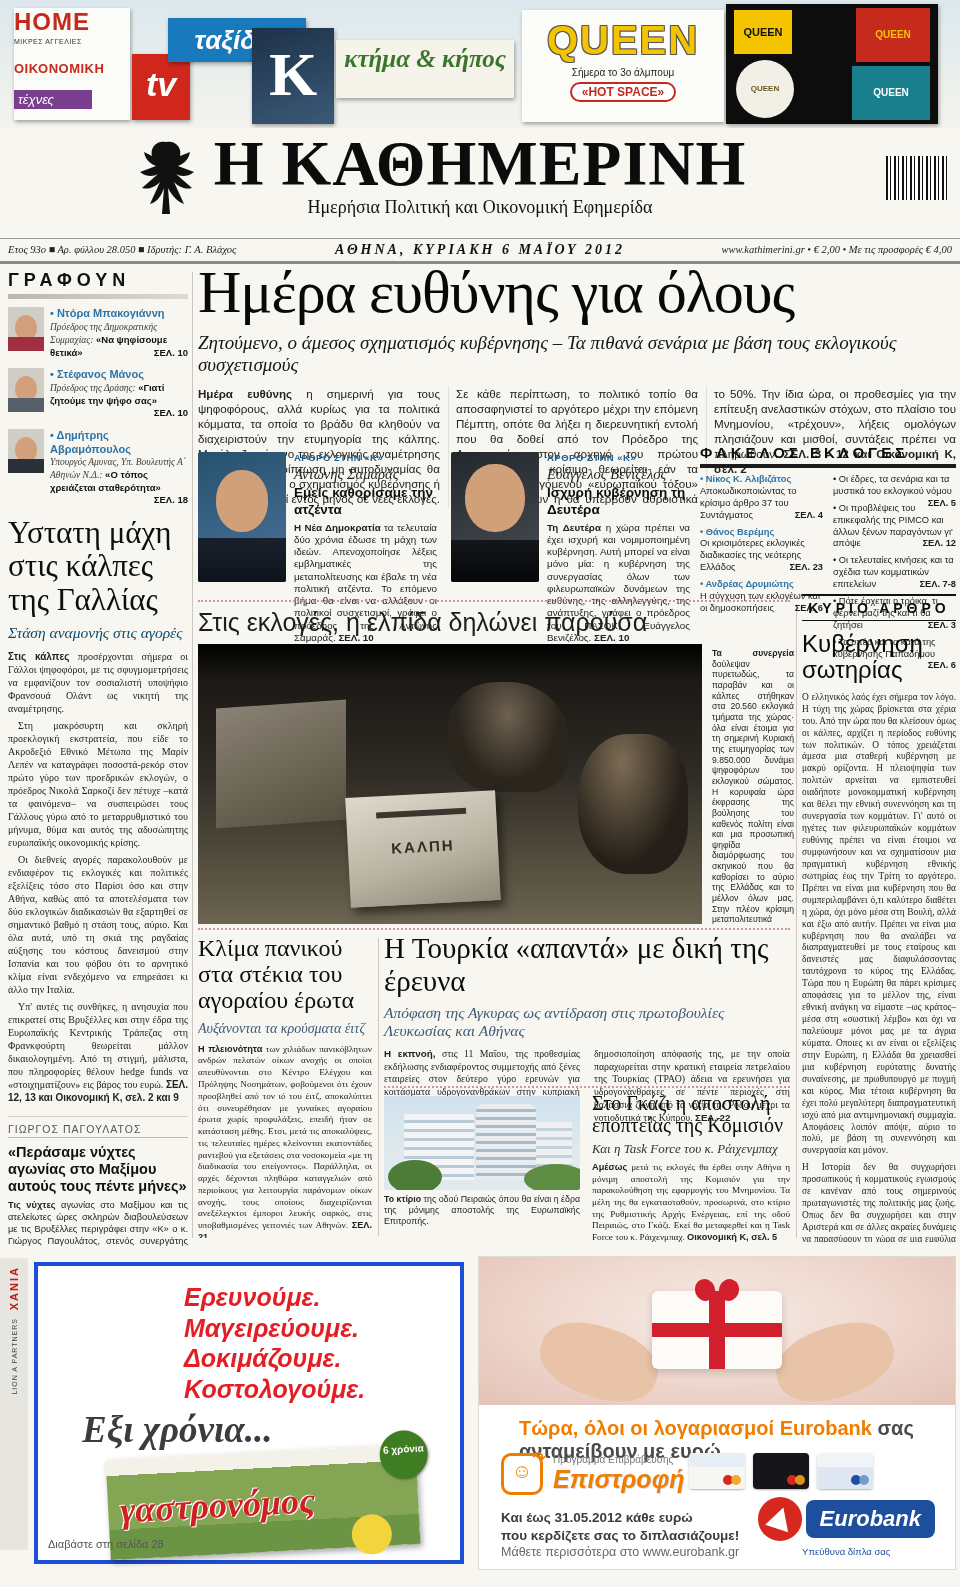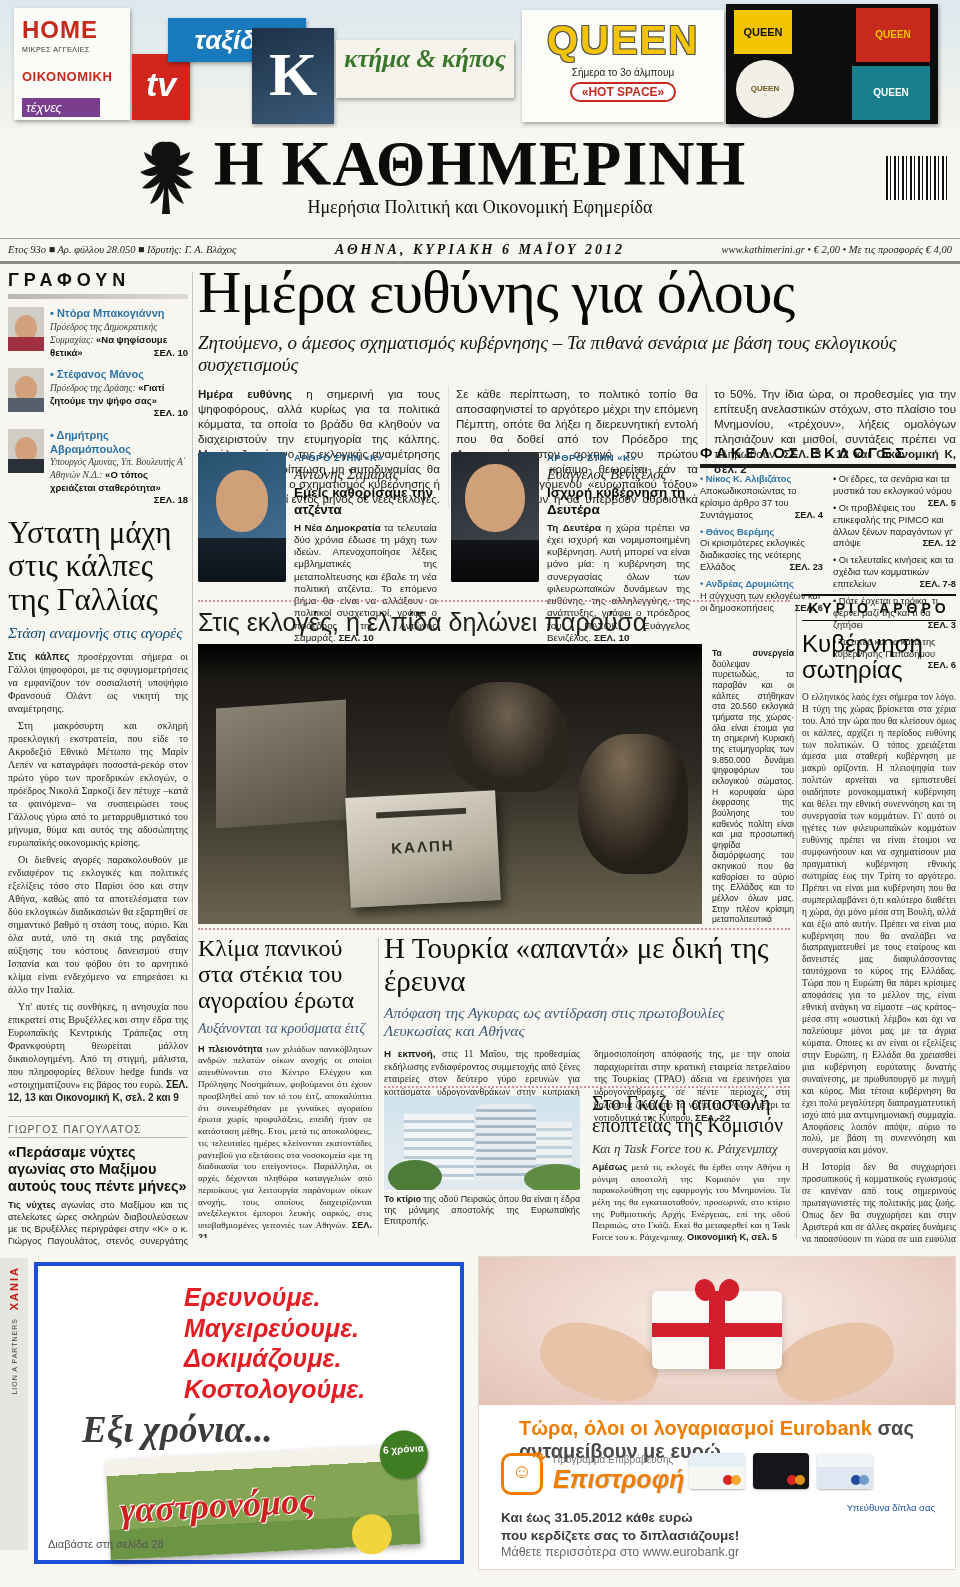--- a/index.html
+++ b/index.html
@@ -5,21 +5,21 @@
   html,body{margin:0;padding:0;background:#e7e6e2;}
   #page{position:relative;width:960px;height:1587px;background:#f7f6f1;margin:0 auto;
         font-family:"Liberation Sans","DejaVu Sans",sans-serif;color:#1c1c1c;overflow:hidden;
         box-shadow:0 0 8px rgba(0,0,0,.25);}
   .serif{font-family:"Liberation Serif","DejaVu Serif",serif;}
 
   
   .topstrip{position:absolute;left:0;top:0;width:960px;height:128px;
             background:linear-gradient(180deg,#dce8ee 0%,#edf0ec 70%,#f4f3ee 100%);overflow:hidden;}
   .cover{position:absolute;box-shadow:1px 2px 4px rgba(0,0,0,.35);}
-  .cov-home{left:14px;top:8px;width:116px;height:112px;background:#fbfbf8;padding:8px;box-sizing:border-box;}
+  .cov-home{left:14px;top:8px;width:116px;height:112px;background:#fbfbf8;padding:0;box-sizing:border-box;}
   .cov-home .t{color:#c62a1d;font-weight:bold;font-size:24px;letter-spacing:1px;}
   .cov-home .s{font-size:7px;color:#333;margin-top:2px;letter-spacing:.5px;}
   .cov-home .econ{color:#c62a1d;font-weight:bold;font-size:13px;margin-top:16px;letter-spacing:.5px;}
   .cov-home .tex{background:#7a3e8f;color:#fff;font-style:italic;font-size:13px;margin-top:14px;padding:2px 4px;width:70px;}
   .cov-tv{left:132px;top:54px;width:58px;height:66px;background:#d1261c;color:#fff;
           font-weight:bold;font-style:italic;font-size:34px;text-align:center;line-height:60px;}
   .cov-taxidia{left:168px;top:18px;width:138px;height:44px;background:#1879bd;color:#fff;
           font-weight:bold;font-style:italic;font-size:26px;text-align:center;line-height:44px;}
   .cov-k{left:252px;top:28px;width:82px;height:96px;background:linear-gradient(160deg,#1d3148,#3a5a78);
          color:#fff;text-align:center;}
@@ -576,17 +576,21 @@
             <i class="y" style="background:#6a93c9;"></i>
           </div>
         </div>
     </div>
     <div class="elines">
       <div class="el-b">Και έως 31.05.2012 κάθε ευρώ</div>
       <div class="el-b">που κερδίζετε σας το διπλασιάζουμε!</div>
       <div class="el-n">Μάθετε περισσότερα στο www.eurobank.gr</div>
     </div>
     <div class="elogo">
+      <div class="elogo-row">
+        <div class="ecirc"></div>
+        <div class="eplate">Eurobank</div>
+      </div>
       <div class="etag">Υπεύθυνα δίπλα σας</div>
     </div>
   </div>
 
 </div>
 
 </body></html>

